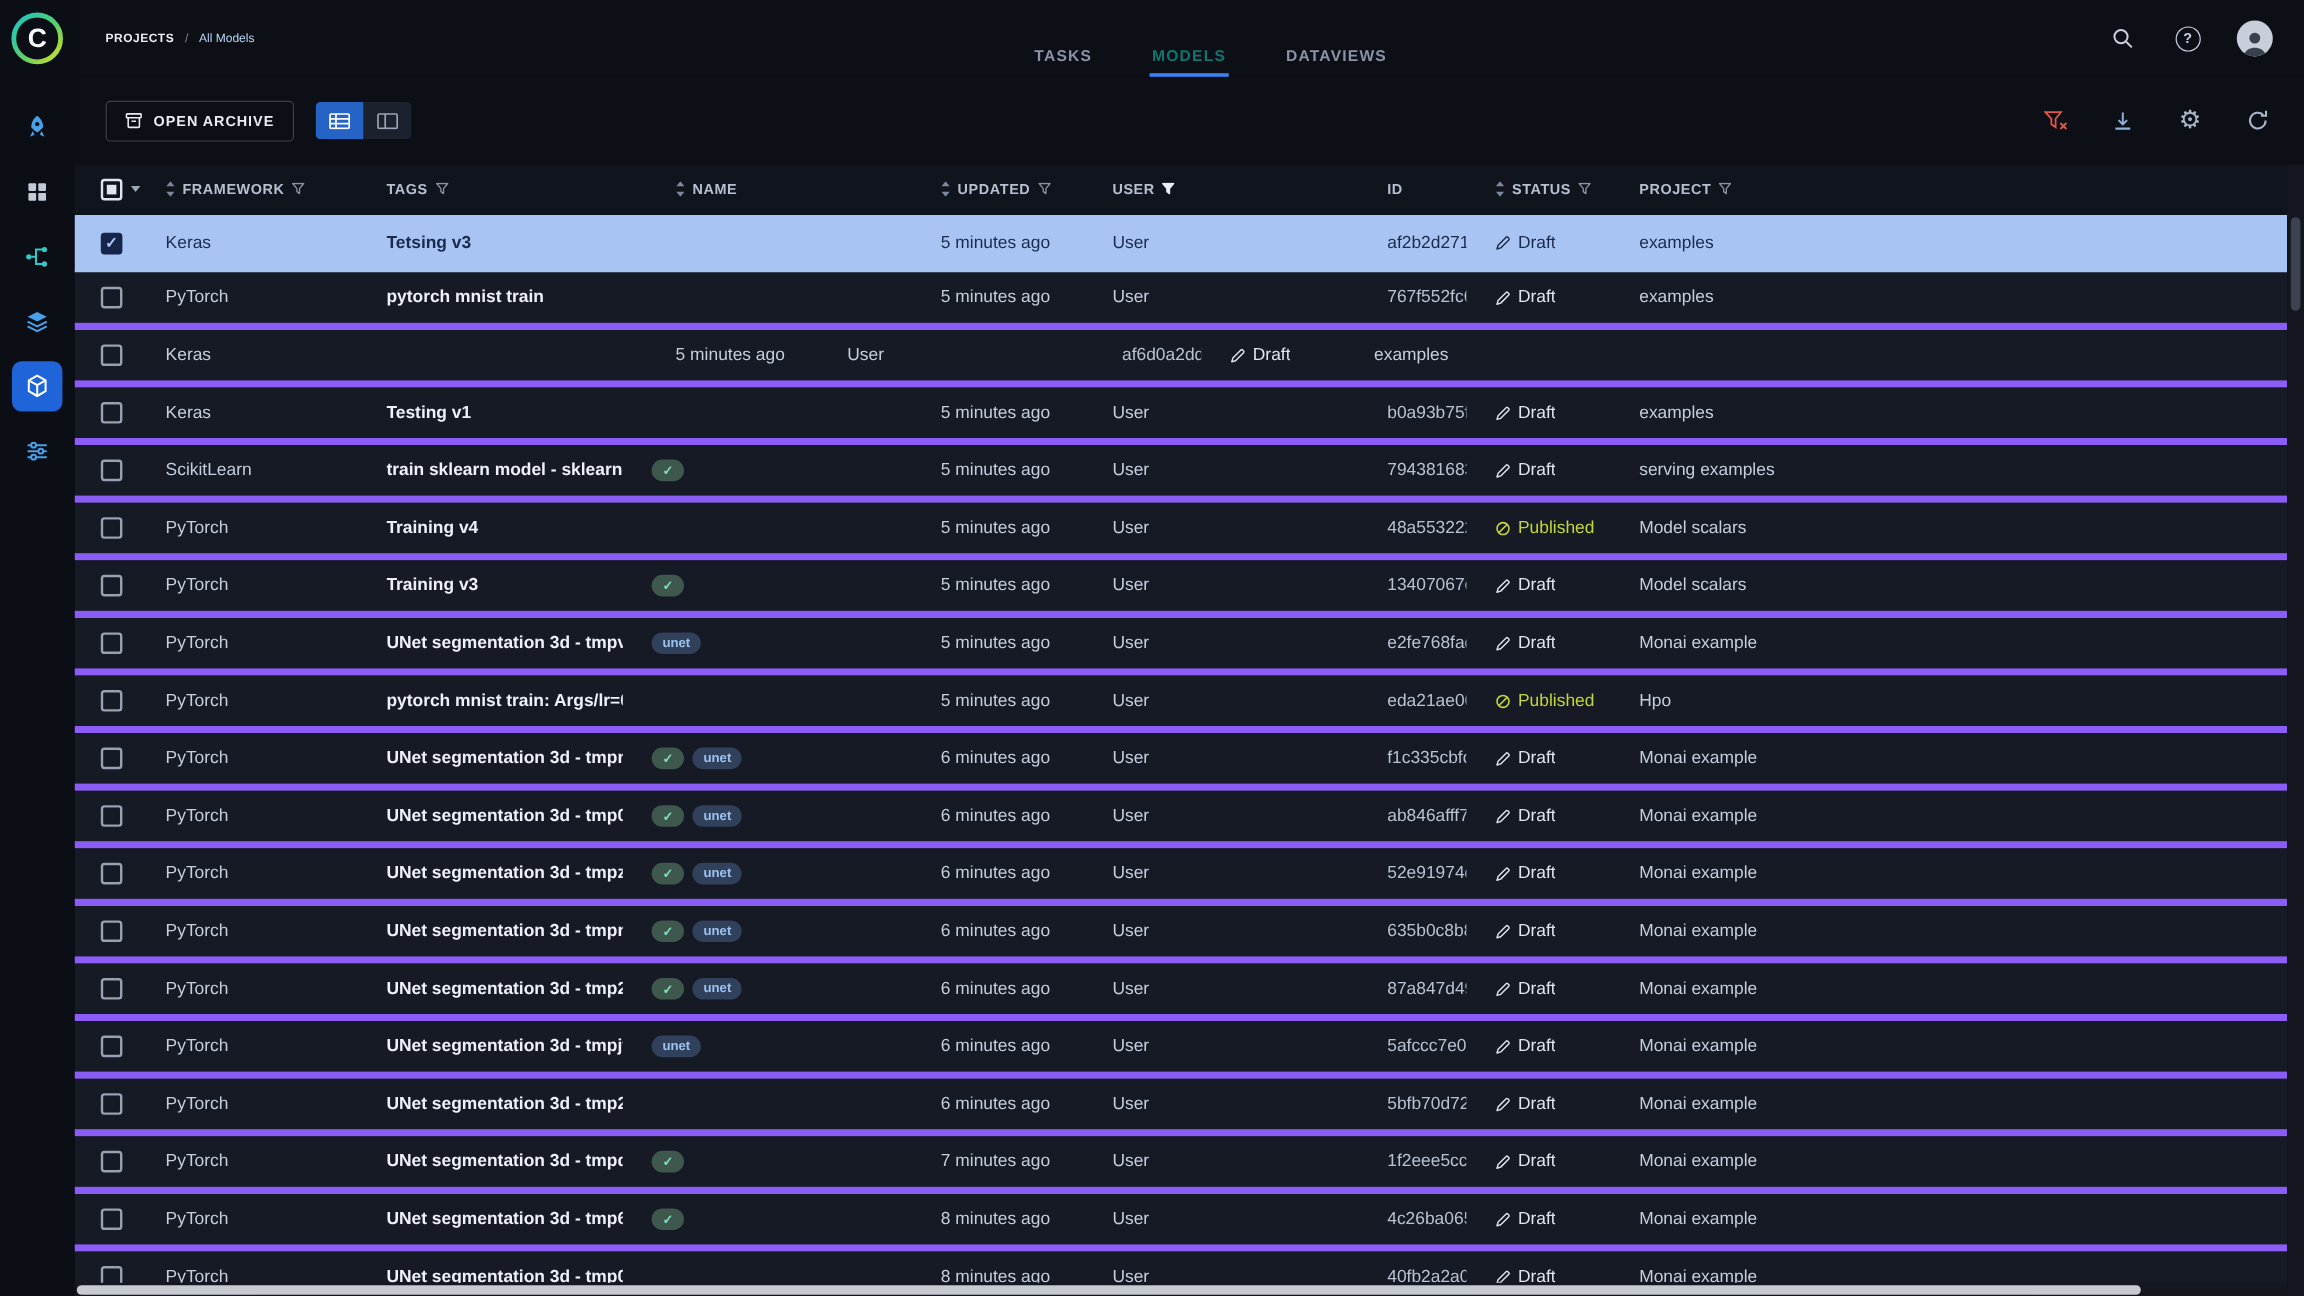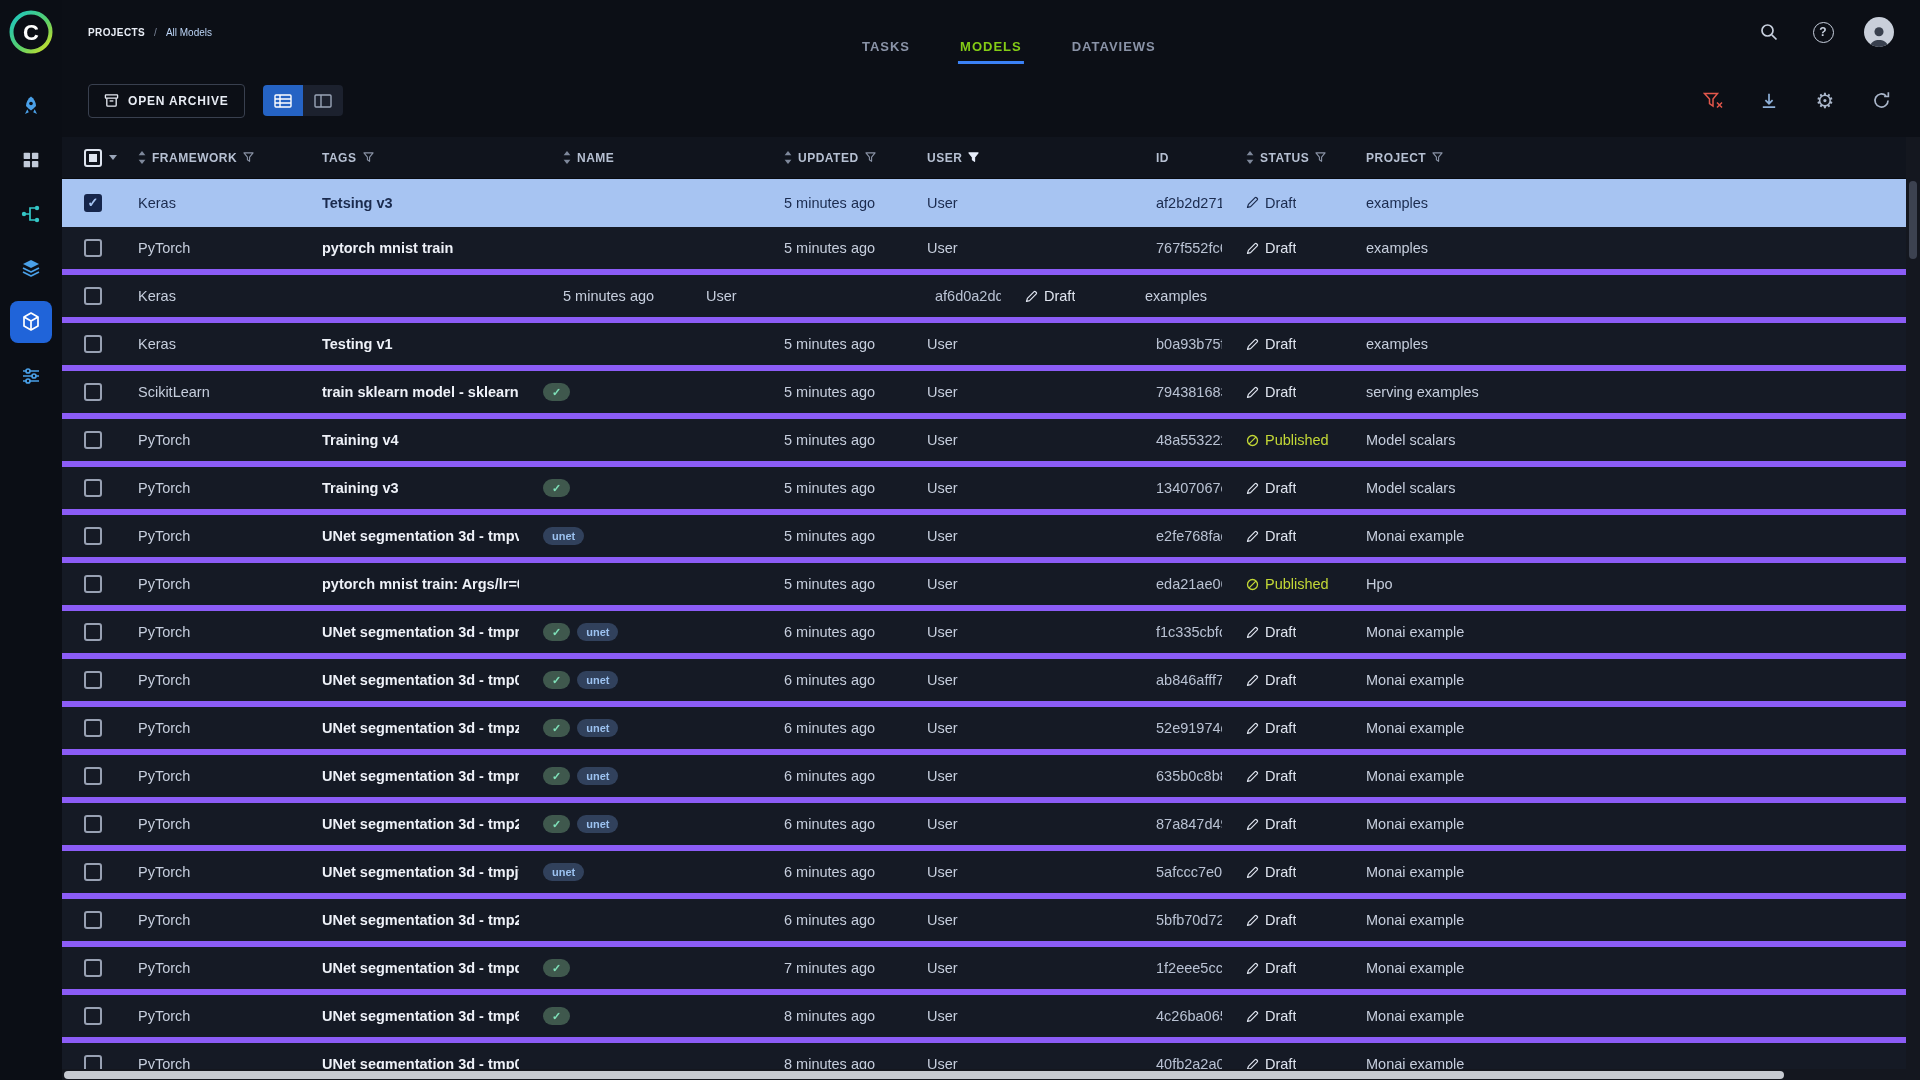--- a/index.html
+++ b/index.html
@@ -19,21 +19,21 @@
 
   
   .topbar { height:64px; background:#0c0f16; display:flex; align-items:center; padding:0 26px; position:relative; flex-shrink:0; }
   .breadcrumb { display:flex; align-items:center; gap:9px; font-size:10px;justify-content:space-between; }
   .bc-root { color:#e9edf5; font-weight:bold; letter-spacing:.4px; cursor:pointer; }
   .bc-sep { color:#7a8498; }
   .bc-current { color:#bcd4f6; cursor:pointer; }
   .tabs { position:absolute; left:50%; transform:translateX(-44%); top:0; height:64px; display:flex; gap:46px;margin-top:16px; }
   .tab { height:100%; display:flex; align-items:center; cursor:pointer; }
   .tab span { padding:7px 2px; border-bottom:3px solid transparent; color:#8a93a7; font-size:13px; font-weight:bold; letter-spacing:1px; }
-  .tab.active span { color:#84cc16; border-color:#3b82f6; }
+  .tab.active span { color:#0f766e; border-color:#3b82f6; }
   .topbar-right { margin-left:auto; display:flex; align-items:center; gap:28px; }
   .icon-btn { width:26px; height:26px; display:flex; align-items:center; justify-content:center; cursor:pointer; }
   .help-circle { width:21px; height:21px; border:1.6px solid #c8d0de; border-radius:50%; color:#c8d0de; font-size:12px; font-weight:bold; display:flex; align-items:center; justify-content:center; }
   .avatar { width:30px; height:30px; border-radius:50%; background:#c9cfda; overflow:hidden; display:flex; align-items:flex-end; justify-content:center; cursor:pointer; }
 
   
   .toolbar { height:73px; background:#0c0f16; display:flex; align-items:center; padding:0 26px; flex-shrink:0; }
   .archive-btn { height:34px; display:flex; align-items:center; gap:9px; border:1px solid #39404f; border-radius:4px; padding:0 15px; color:#e8ecf4; font-size:12px; font-weight:bold; letter-spacing:.8px; cursor:pointer; background:transparent; }
   .view-toggle { display:flex; margin-left:18px; border-radius:4px; overflow:hidden; }
   .vt-btn { width:40px; height:31px; display:flex; align-items:center; justify-content:center; background:#1c212e; cursor:pointer; }

